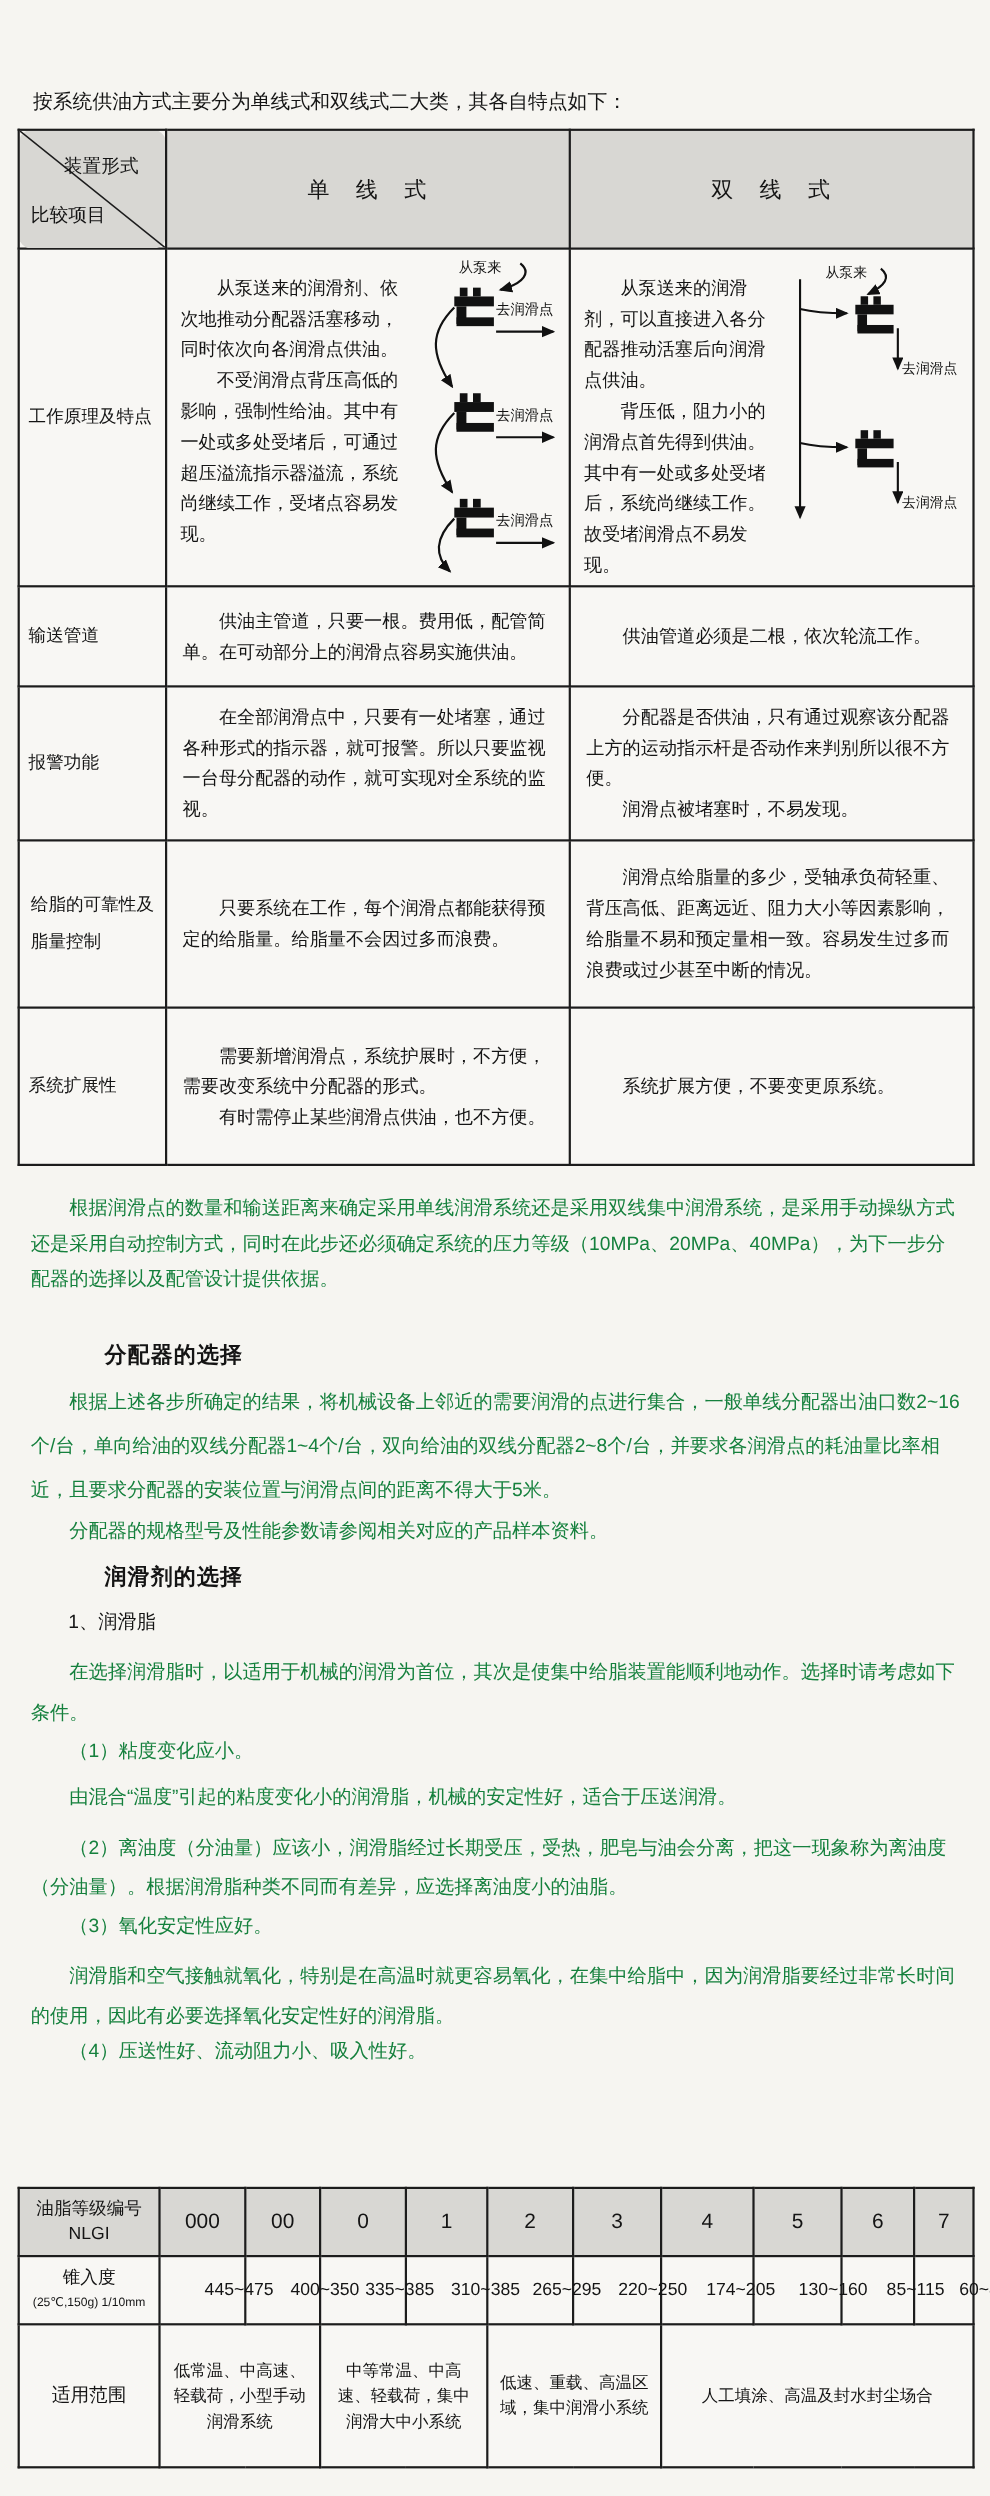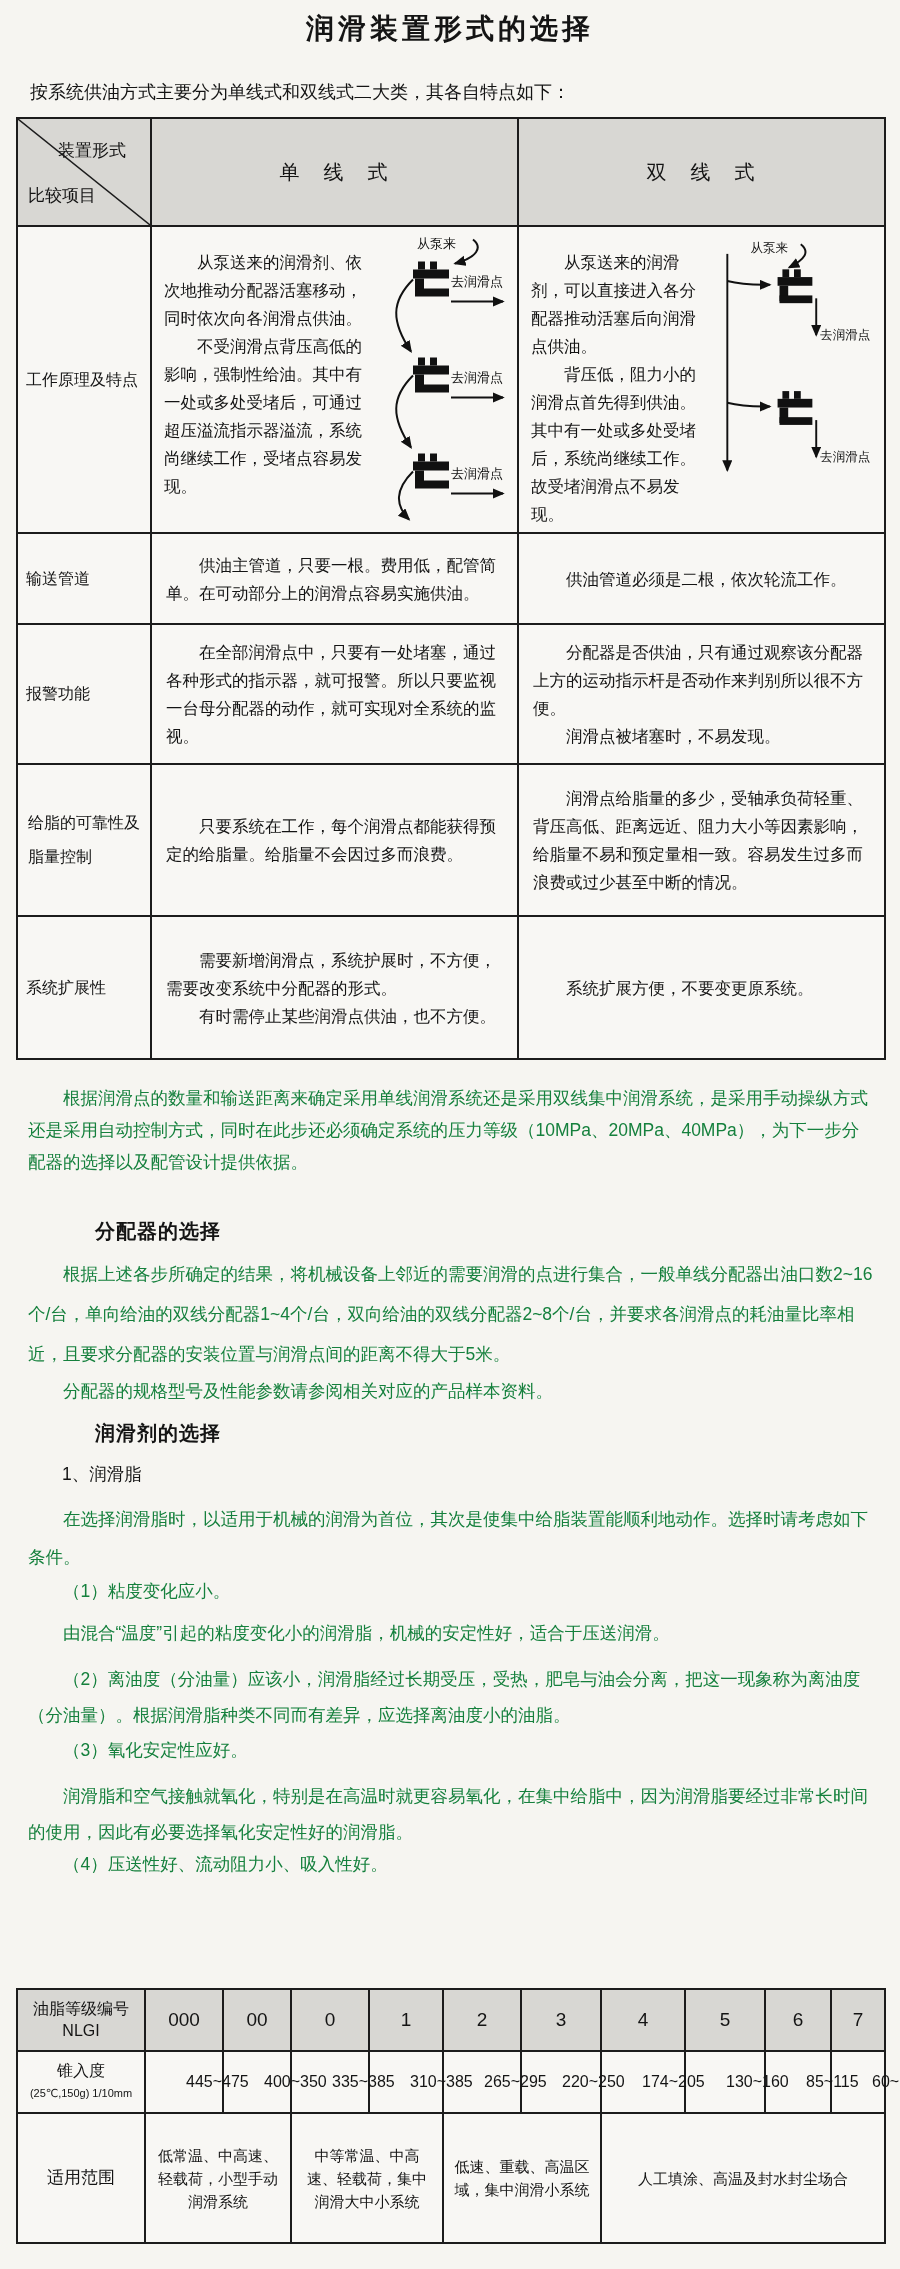--- a/index.html
+++ b/index.html
@@ -37,21 +37,21 @@
   table{border-collapse:collapse;table-layout:fixed;}
   .cmp{top:117px;left:16px;width:868px;}
   .cmp td{border:2px solid #1c1c1c;vertical-align:middle;background:#f8f7f4;}
   .cmp tr.r-head td{background:#d8d7d3;}
   .cmp tr.r-head{height:108px;}
   .cmp tr.r1{height:307px;}
   .cmp tr.r2{height:91px;}
   .cmp tr.r3{height:140px;}
   .cmp tr.r4{height:152px;}
   .cmp tr.r5{height:143px;}
-  .corner{position:relative;padding:12px;}
+  .corner{position:relative;padding:12px;border-radius:12px;}
   .corner .diag{position:absolute;left:0;top:0;width:100%;height:100%;}
   .corner-top{position:absolute;top:20px;left:40px;font-size:17px;}
   .corner-bottom{position:absolute;bottom:18px;left:10px;font-size:17px;}
   .colhead{text-align:center;font-size:20px;letter-spacing:2px;}
   .rowlabel{text-align:left;font-size:16px;padding:4px 8px;line-height:24px;}
   .rowlabel.leftish{text-align:left;padding:4px 10px;line-height:34px;}
   .content{padding:6px 14px;font-size:16.5px;line-height:28px;text-align:left;}
   .content p{margin:0;text-indent:2em;}
   .cellflex{padding:4px 4px 4px 12px;}
   .flexwrap{display:flex;align-items:flex-start;height:100%;}
@@ -76,21 +76,20 @@
   .g-grade{font-size:19px;}
   .g-val{font-size:16px;padding-left:40px;}
   .g-app-cell{font-size:15px;line-height:23px;padding:6px 10px;text-align:left;}
   .g-app-cell.center{text-align:center;}
 </style>
 </head>
 <body>
 
 <div class="doc">
 
-  <div class="abs main-title">润滑装置形式的选择</div>
   <div class="abs intro">按系统供油方式主要分为单线式和双线式二大类，其各自特点如下：</div>
 
   <table class="abs cmp">
     <colgroup>
         <col style="width:134px">
         <col style="width:367px">
         <col style="width:367px">
       </colgroup>
     <tbody>
         <tr class="r-head">

